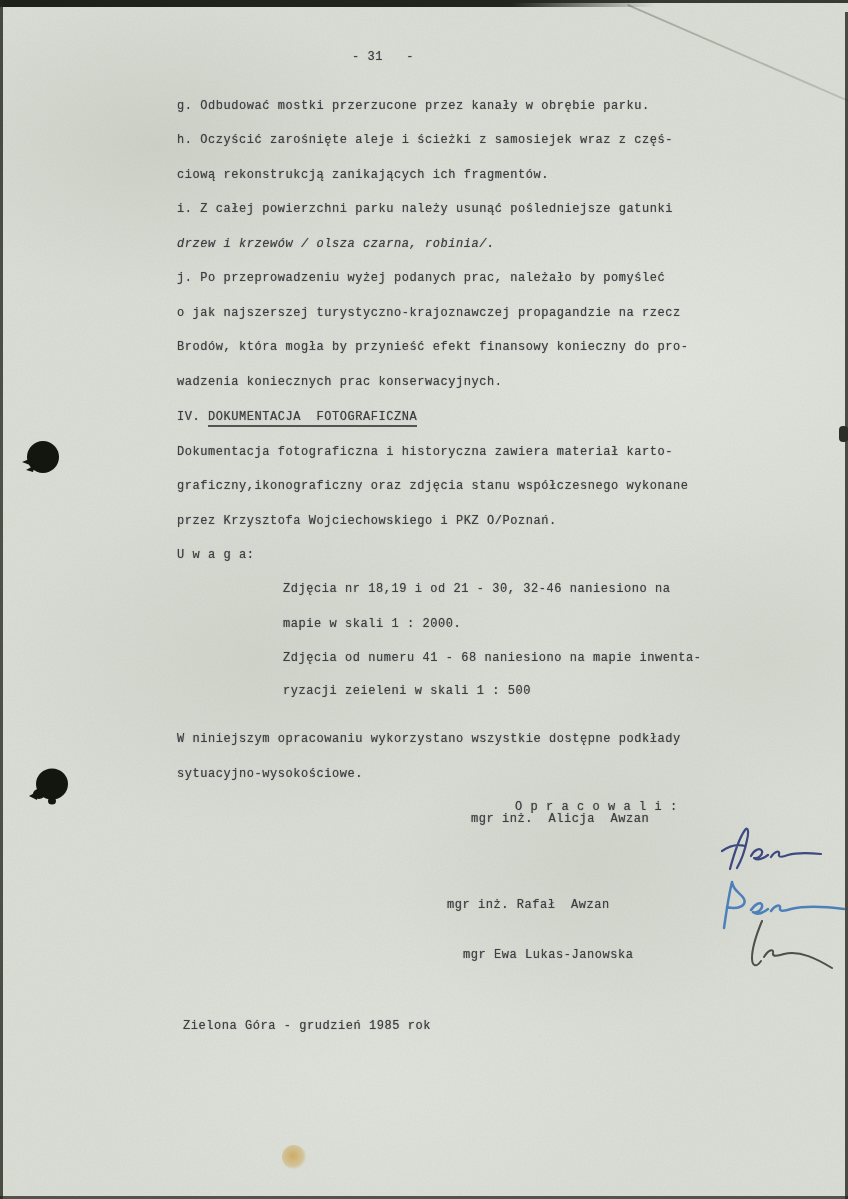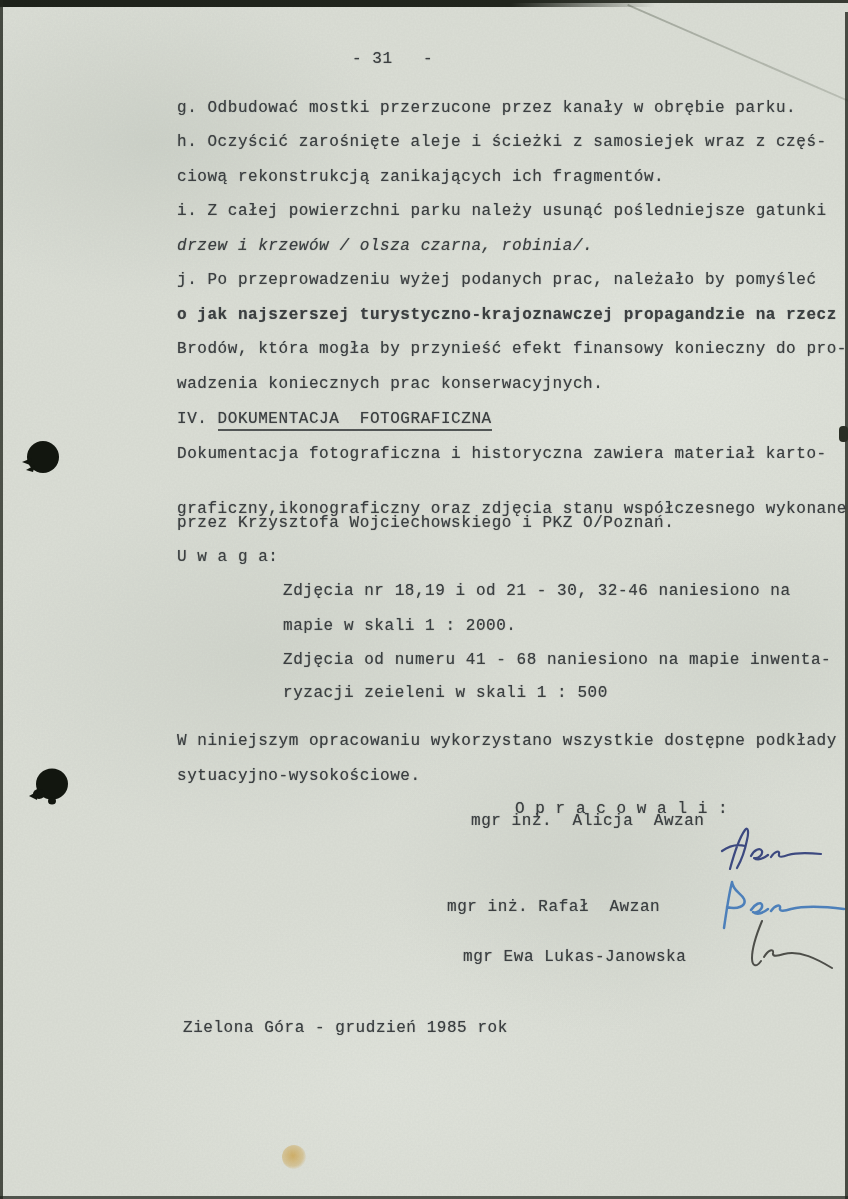--- a/index.html
+++ b/index.html
@@ -16,21 +16,21 @@
       radial-gradient(ellipse 300px 240px at 70% 72%, rgba(170,178,167,.20), transparent 70%),
       radial-gradient(ellipse 420px 260px at 45% 90%, rgba(229,232,225,.5), transparent 70%),
       radial-gradient(ellipse 260px 200px at 90% 55%, rgba(175,183,172,.18), transparent 70%);
     font-family:"Liberation Mono","DejaVu Sans Mono",monospace;
     color:#3c4042;
   }
   .noise{position:absolute;inset:0;opacity:.10;pointer-events:none;mix-blend-mode:multiply;}
   .line{
     position:absolute;
     white-space:pre;
-    font-size:16px;
+    font-size:12px;
     letter-spacing:.55px;
     color:#3c4042;
     text-shadow:0 0 1px rgba(52,57,59,.6);
   }
   .blockA .line{left:177px;}
   .uline{border-bottom:2px solid rgba(58,62,64,.85);padding-bottom:1px;text-align:right;}
   .sig{position:absolute;}
   .sig path{fill:none;stroke-linecap:round;stroke-linejoin:round;}
   .edge{position:absolute;pointer-events:none;}
   .edge-top-left{left:0;top:0;width:655px;height:7px;
@@ -57,28 +57,28 @@
 
   <div class="line" style="left:352px;top:50px;">- 31   -</div>
 
   <div class="blockA">
     <div class="line" style="top:99px;">g. Odbudować mostki przerzucone przez kanały w obrębie parku.</div>
     <div class="line" style="top:133px;">h. Oczyścić zarośnięte aleje i ścieżki z samosiejek wraz z częś-</div>
     <div class="line" style="top:168px;">ciową rekonstrukcją zanikających ich fragmentów.</div>
     <div class="line" style="top:202px;">i. Z całej powierzchni parku należy usunąć pośledniejsze gatunki</div>
     <div class="line" style="top:237px;font-style:italic;">drzew i krzewów / olsza czarna, robinia/.</div>
     <div class="line" style="top:271px;">j. Po przeprowadzeniu wyżej podanych prac, należało by pomyśleć</div>
-    <div class="line" style="top:306px;font-weight:bold;">o jak najszerszej turystyczno-krajoznawczej propagandzie na rzecz</div>
+    <div class="line" style="top:306px;">o jak najszerszej turystyczno-krajoznawczej propagandzie na rzecz</div>
     <div class="line" style="top:340px;">Brodów, która mogła by przynieść efekt finansowy konieczny do pro-</div>
     <div class="line" style="top:375px;">wadzenia koniecznych prac konserwacyjnych.</div>
 
     <div class="line" style="top:410px;"><span>IV. </span><span class="uline">DOKUMENTACJA  FOTOGRAFICZNA</span></div>
 
     <div class="line" style="top:445px;text-align:center;">Dokumentacja fotograficzna i historyczna zawiera materiał karto-</div>
-    <div class="line" style="top:479px;margin-top:21px;">graficzny,ikonograficzny oraz zdjęcia stanu współczesnego wykonane</div>
+    <div class="line" style="top:479px;">graficzny,ikonograficzny oraz zdjęcia stanu współczesnego wykonane</div>
     <div class="line" style="top:514px;">przez Krzysztofa Wojciechowskiego i PKZ O/Poznań.</div>
 
     <div class="line" style="top:548px;">U w a g a:</div>
     <div class="line" style="top:582px;left:283px;">Zdjęcia nr 18,19 i od 21 - 30, 32-46 naniesiono na</div>
     <div class="line" style="top:617px;left:283px;">mapie w skali 1 : 2000.</div>
     <div class="line" style="top:651px;left:283px;">Zdjęcia od numeru 41 - 68 naniesiono na mapie inwenta-</div>
     <div class="line" style="top:684px;left:283px;">ryzacji zeieleni w skali 1 : 500</div>
 
     <div class="line" style="top:732px;">W niniejszym opracowaniu wykorzystano wszystkie dostępne podkłady</div>
     <div class="line" style="top:767px;">sytuacyjno-wysokościowe.</div>

